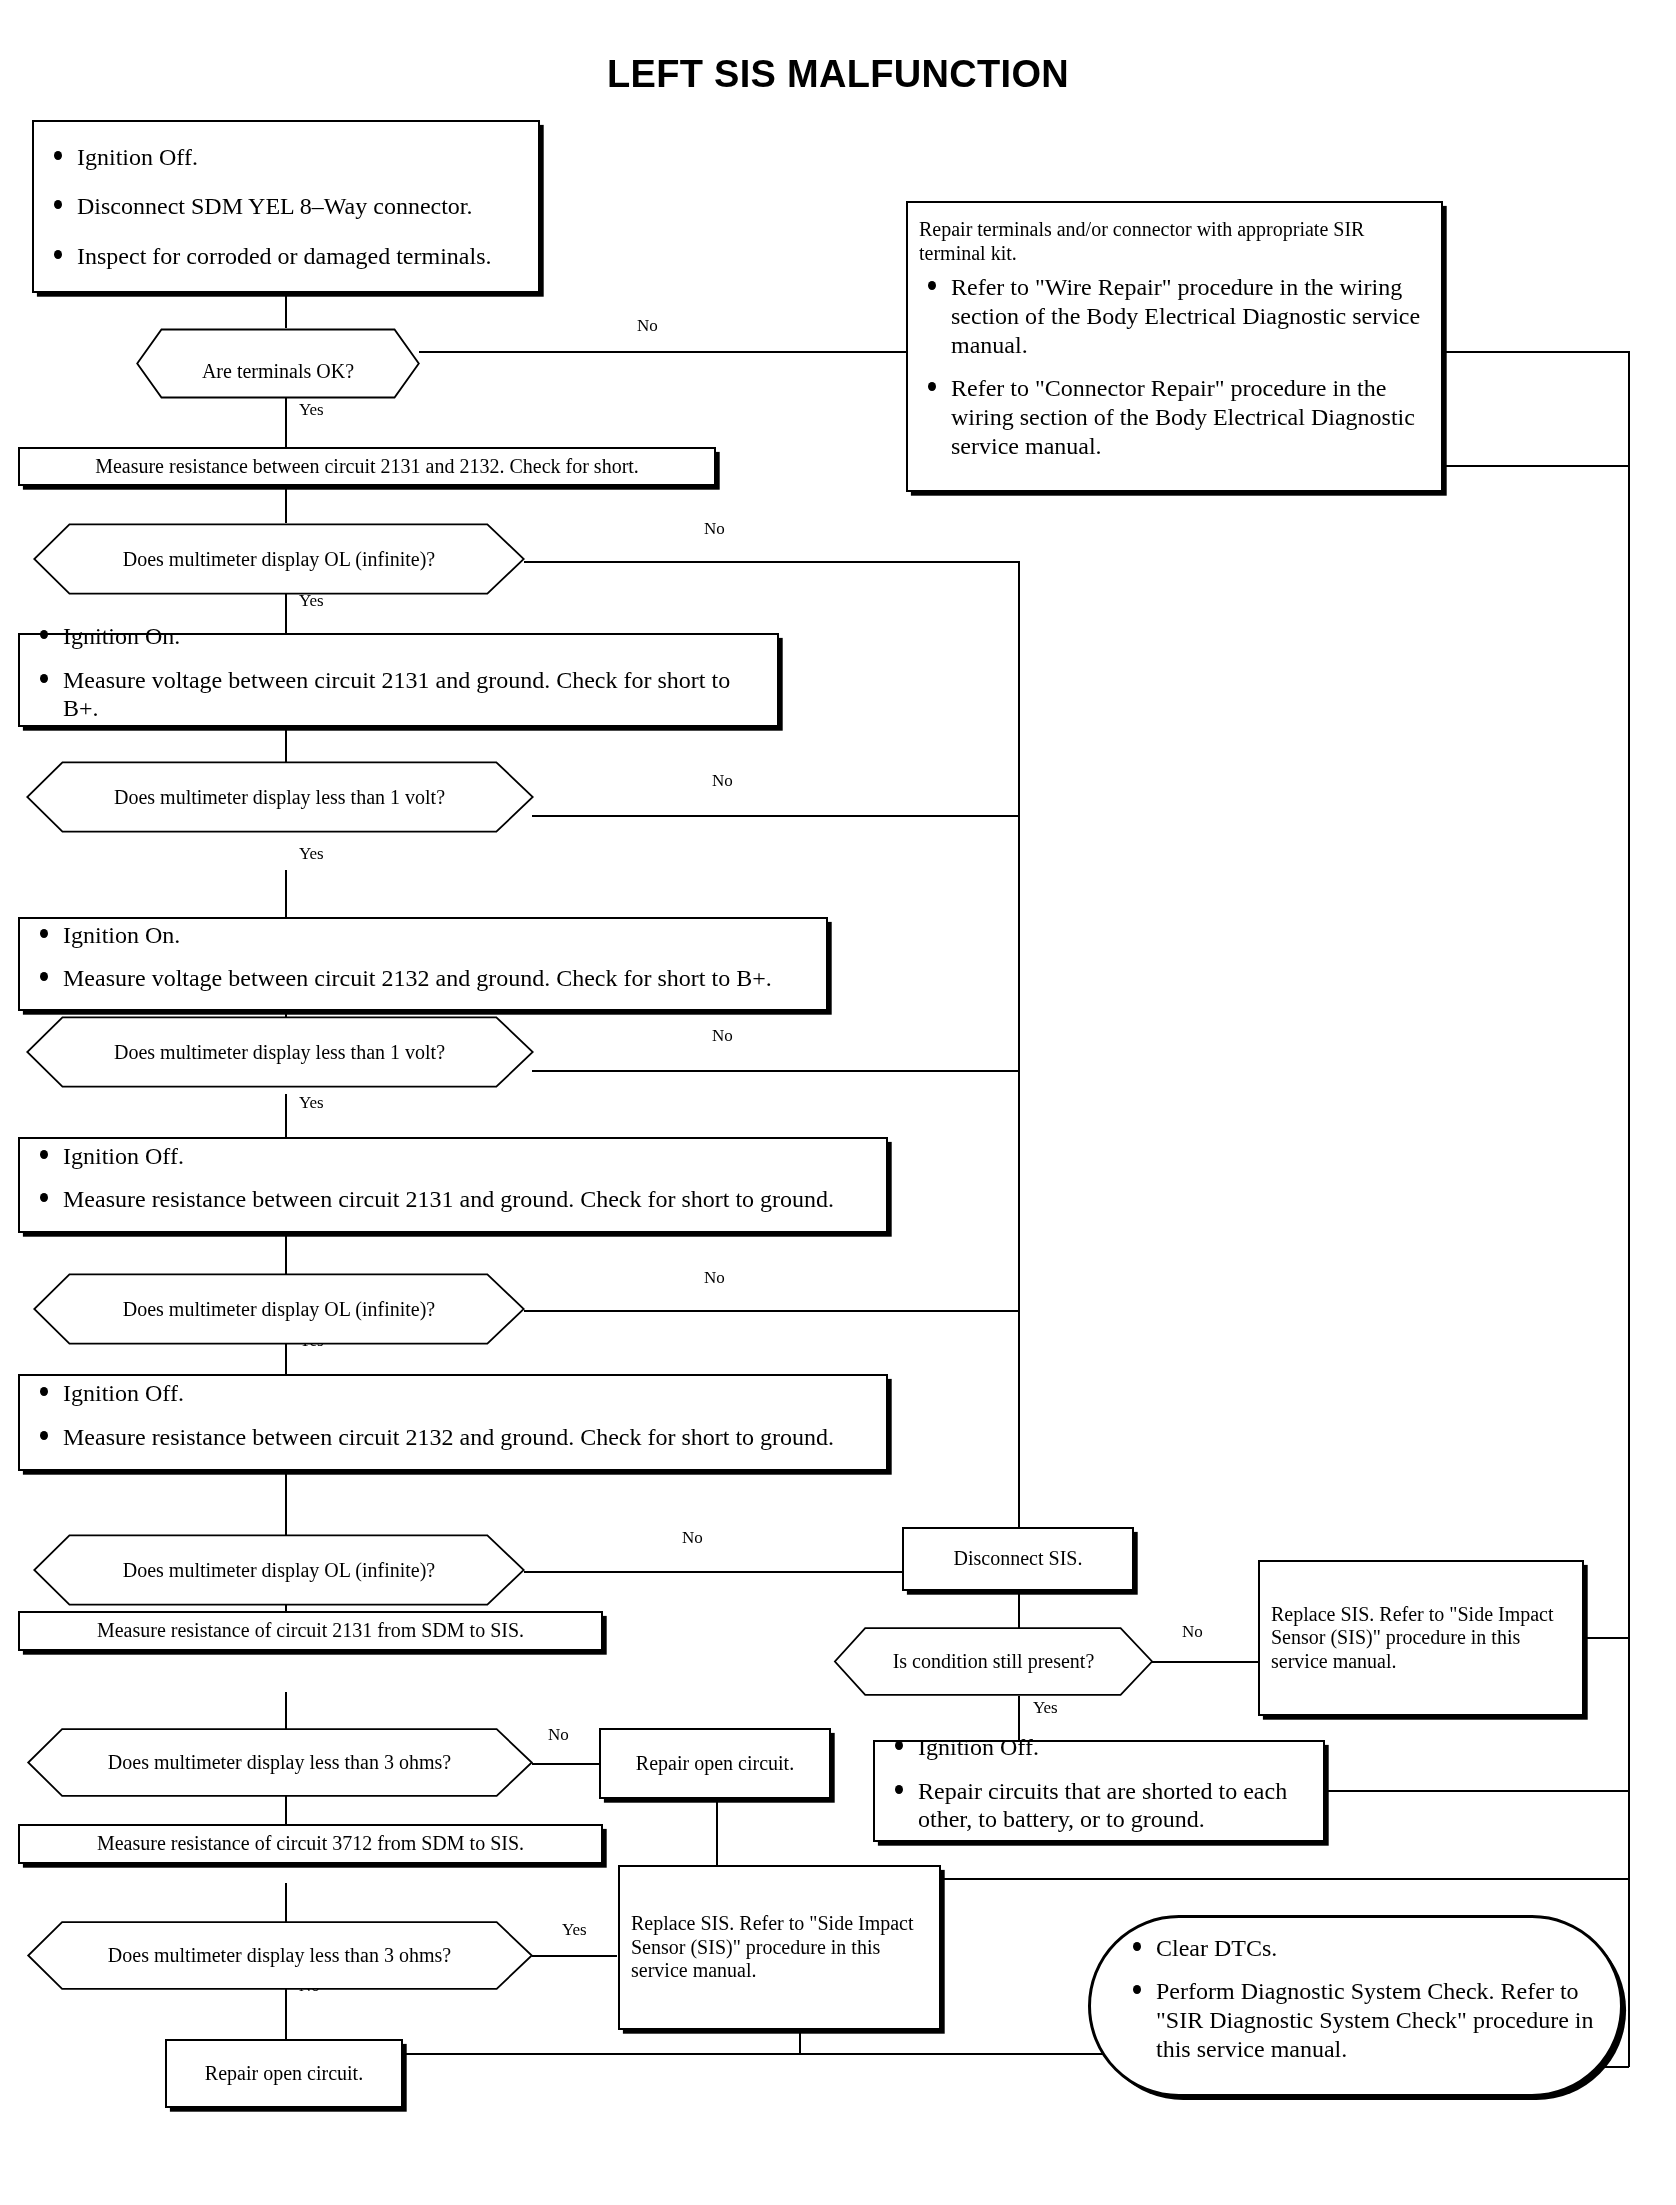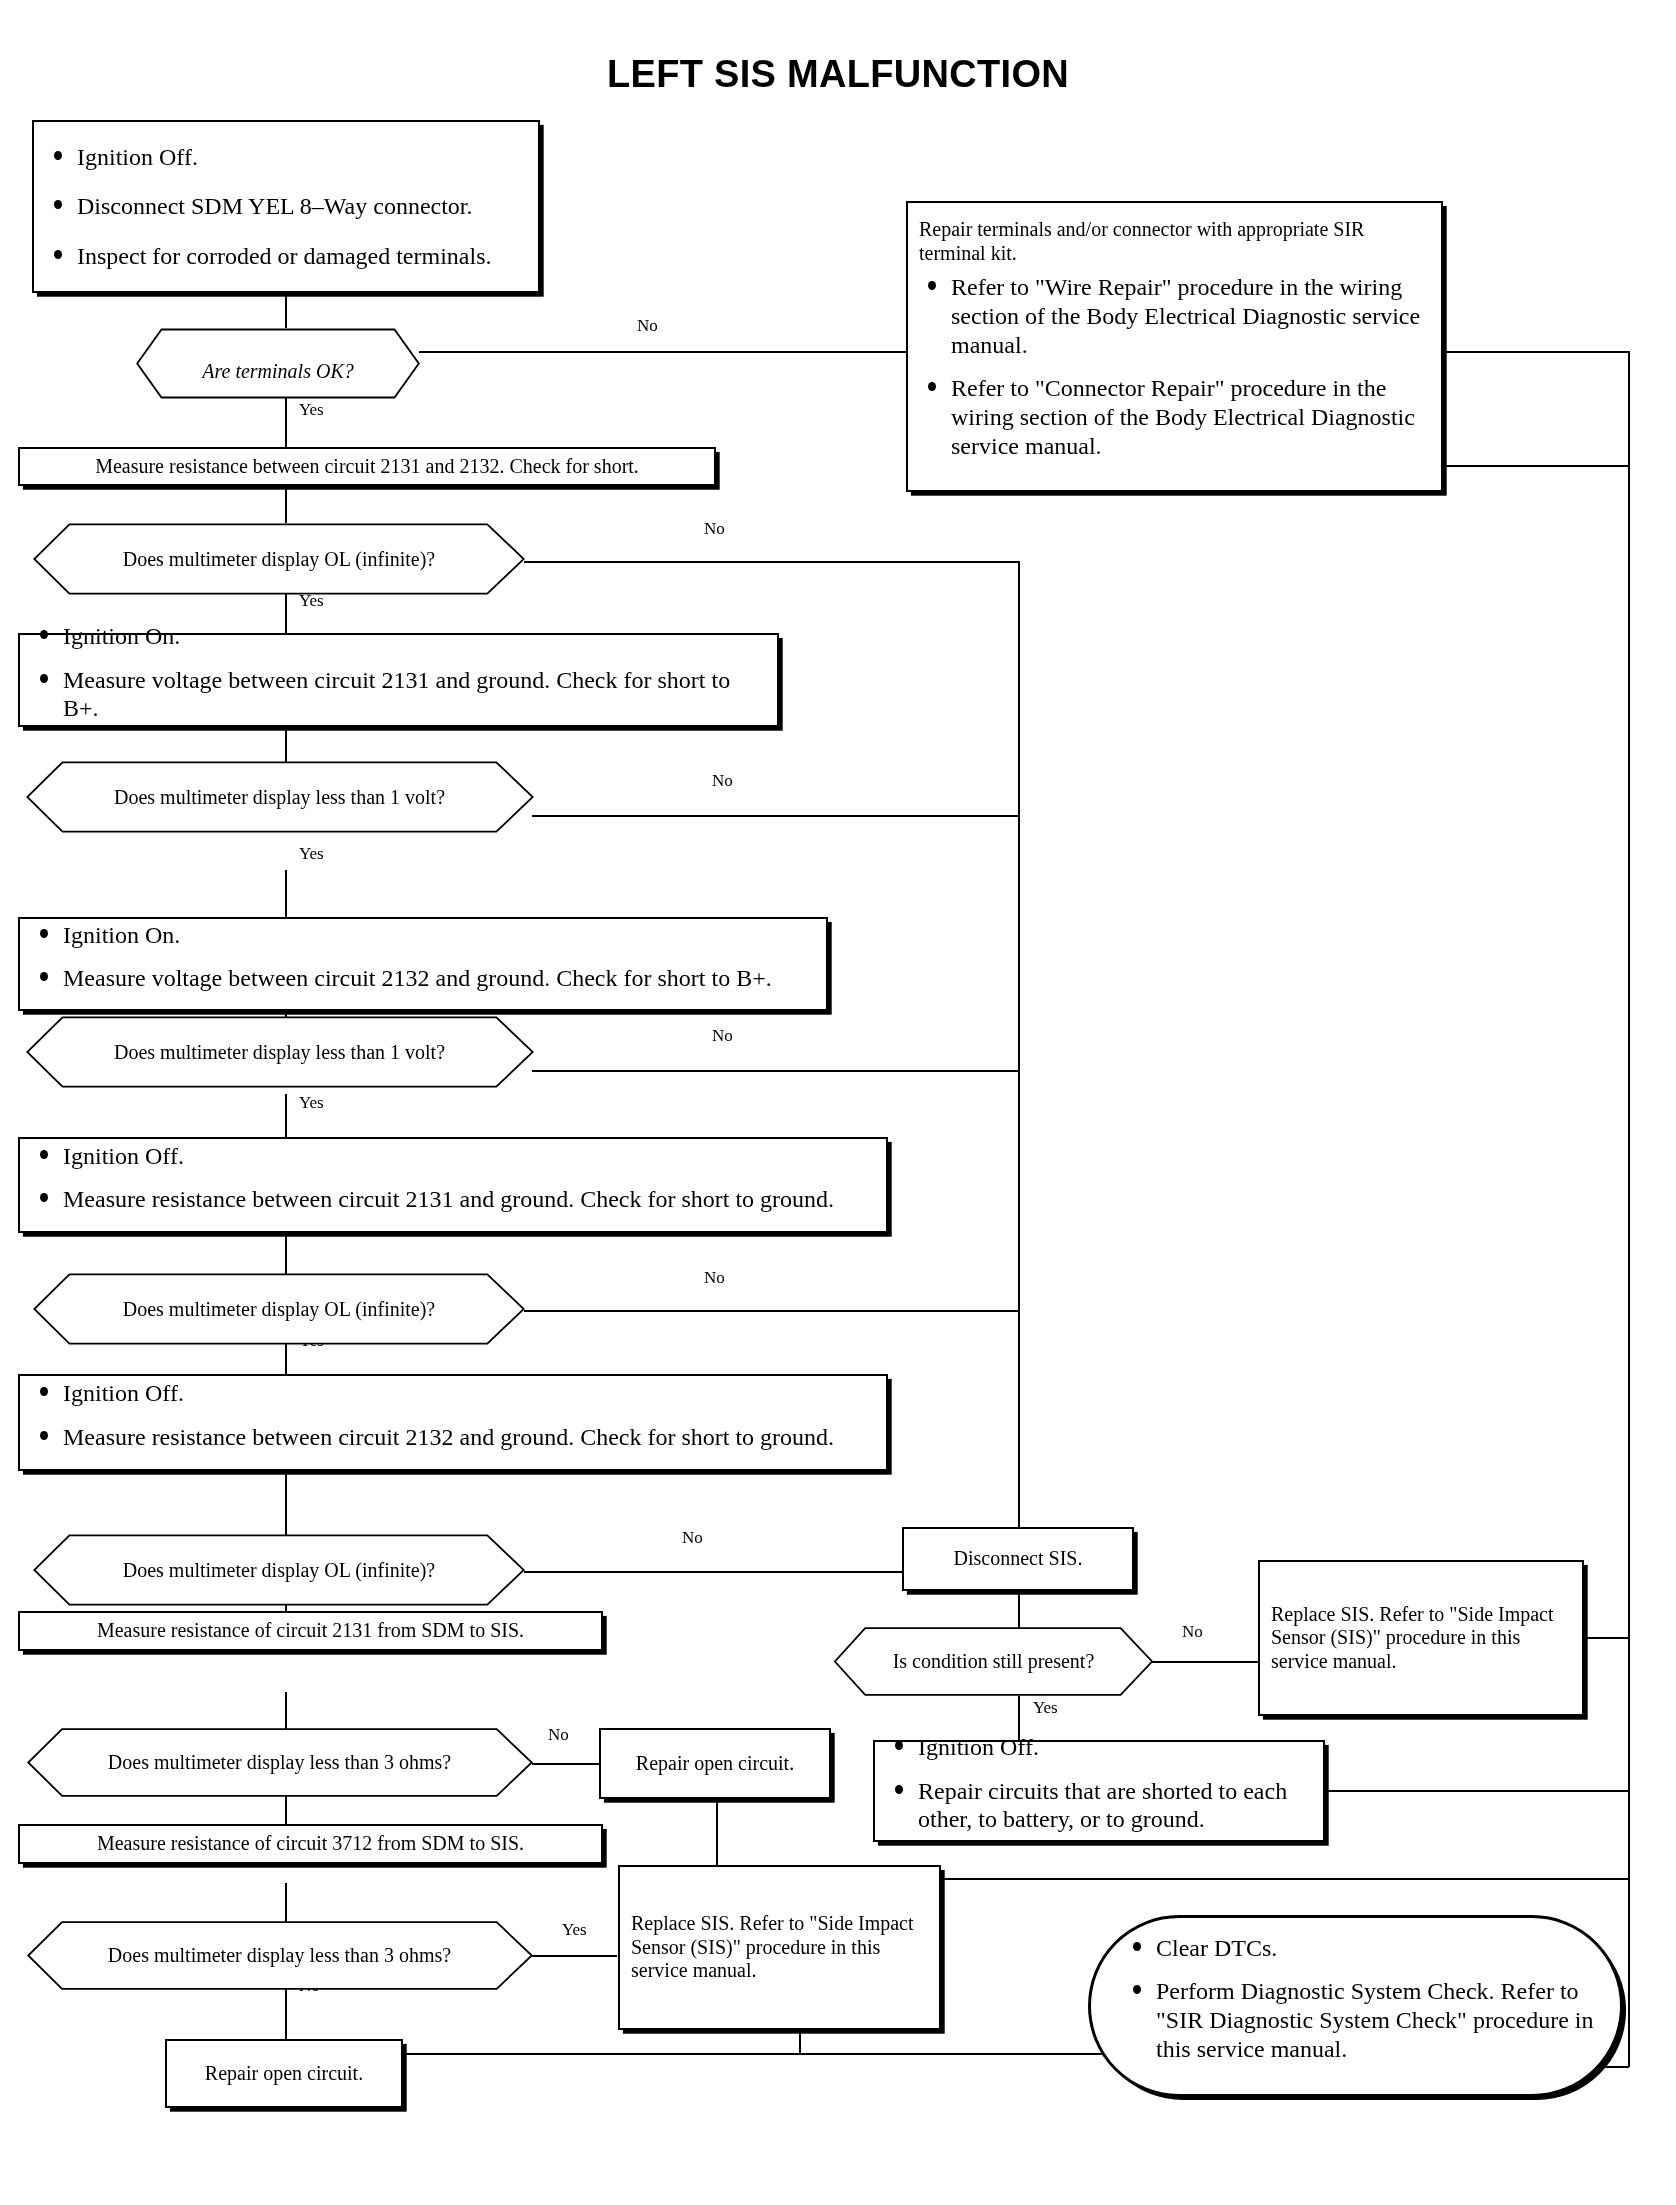--- a/index.html
+++ b/index.html
@@ -147,21 +147,21 @@
   </div>
 
   <div class="node proc" style="left:906px;top:201px;width:537px;height:291px;">
     <div class="txt" style="margin-bottom:8px;">Repair terminals and/or connector with appropriate SIR terminal kit.</div>
     <ul class="bl tight">
       <li>Refer to "Wire Repair" procedure in the wiring section of the Body Electrical Diagnostic service manual.</li>
       <li>Refer to "Connector Repair" procedure in the wiring section of the Body Electrical Diagnostic service manual.</li>
     </ul>
   </div>
 
-  <div class="dec" style="left:136px;top:328px;width:284px;height:87px;font-style:italic;">
+  <div class="dec" style="left:136px;top:328px;width:284px;height:87px;">
     <svg width="284" height="71" viewBox="0 0 468 116">
       <polygon points="42,2 426,2 466,58 426,114 42,114 2,58" fill="#fff" stroke="#000" stroke-width="3"></polygon>
     </svg>
     <div class="lab">Are terminals OK?</div>
   </div>
 
   <div class="node proc" style="left:18px;top:447px;width:698px;height:39px;">
     <div class="txt center">Measure resistance between circuit 2131 and 2132. Check for short.</div>
   </div>
 

